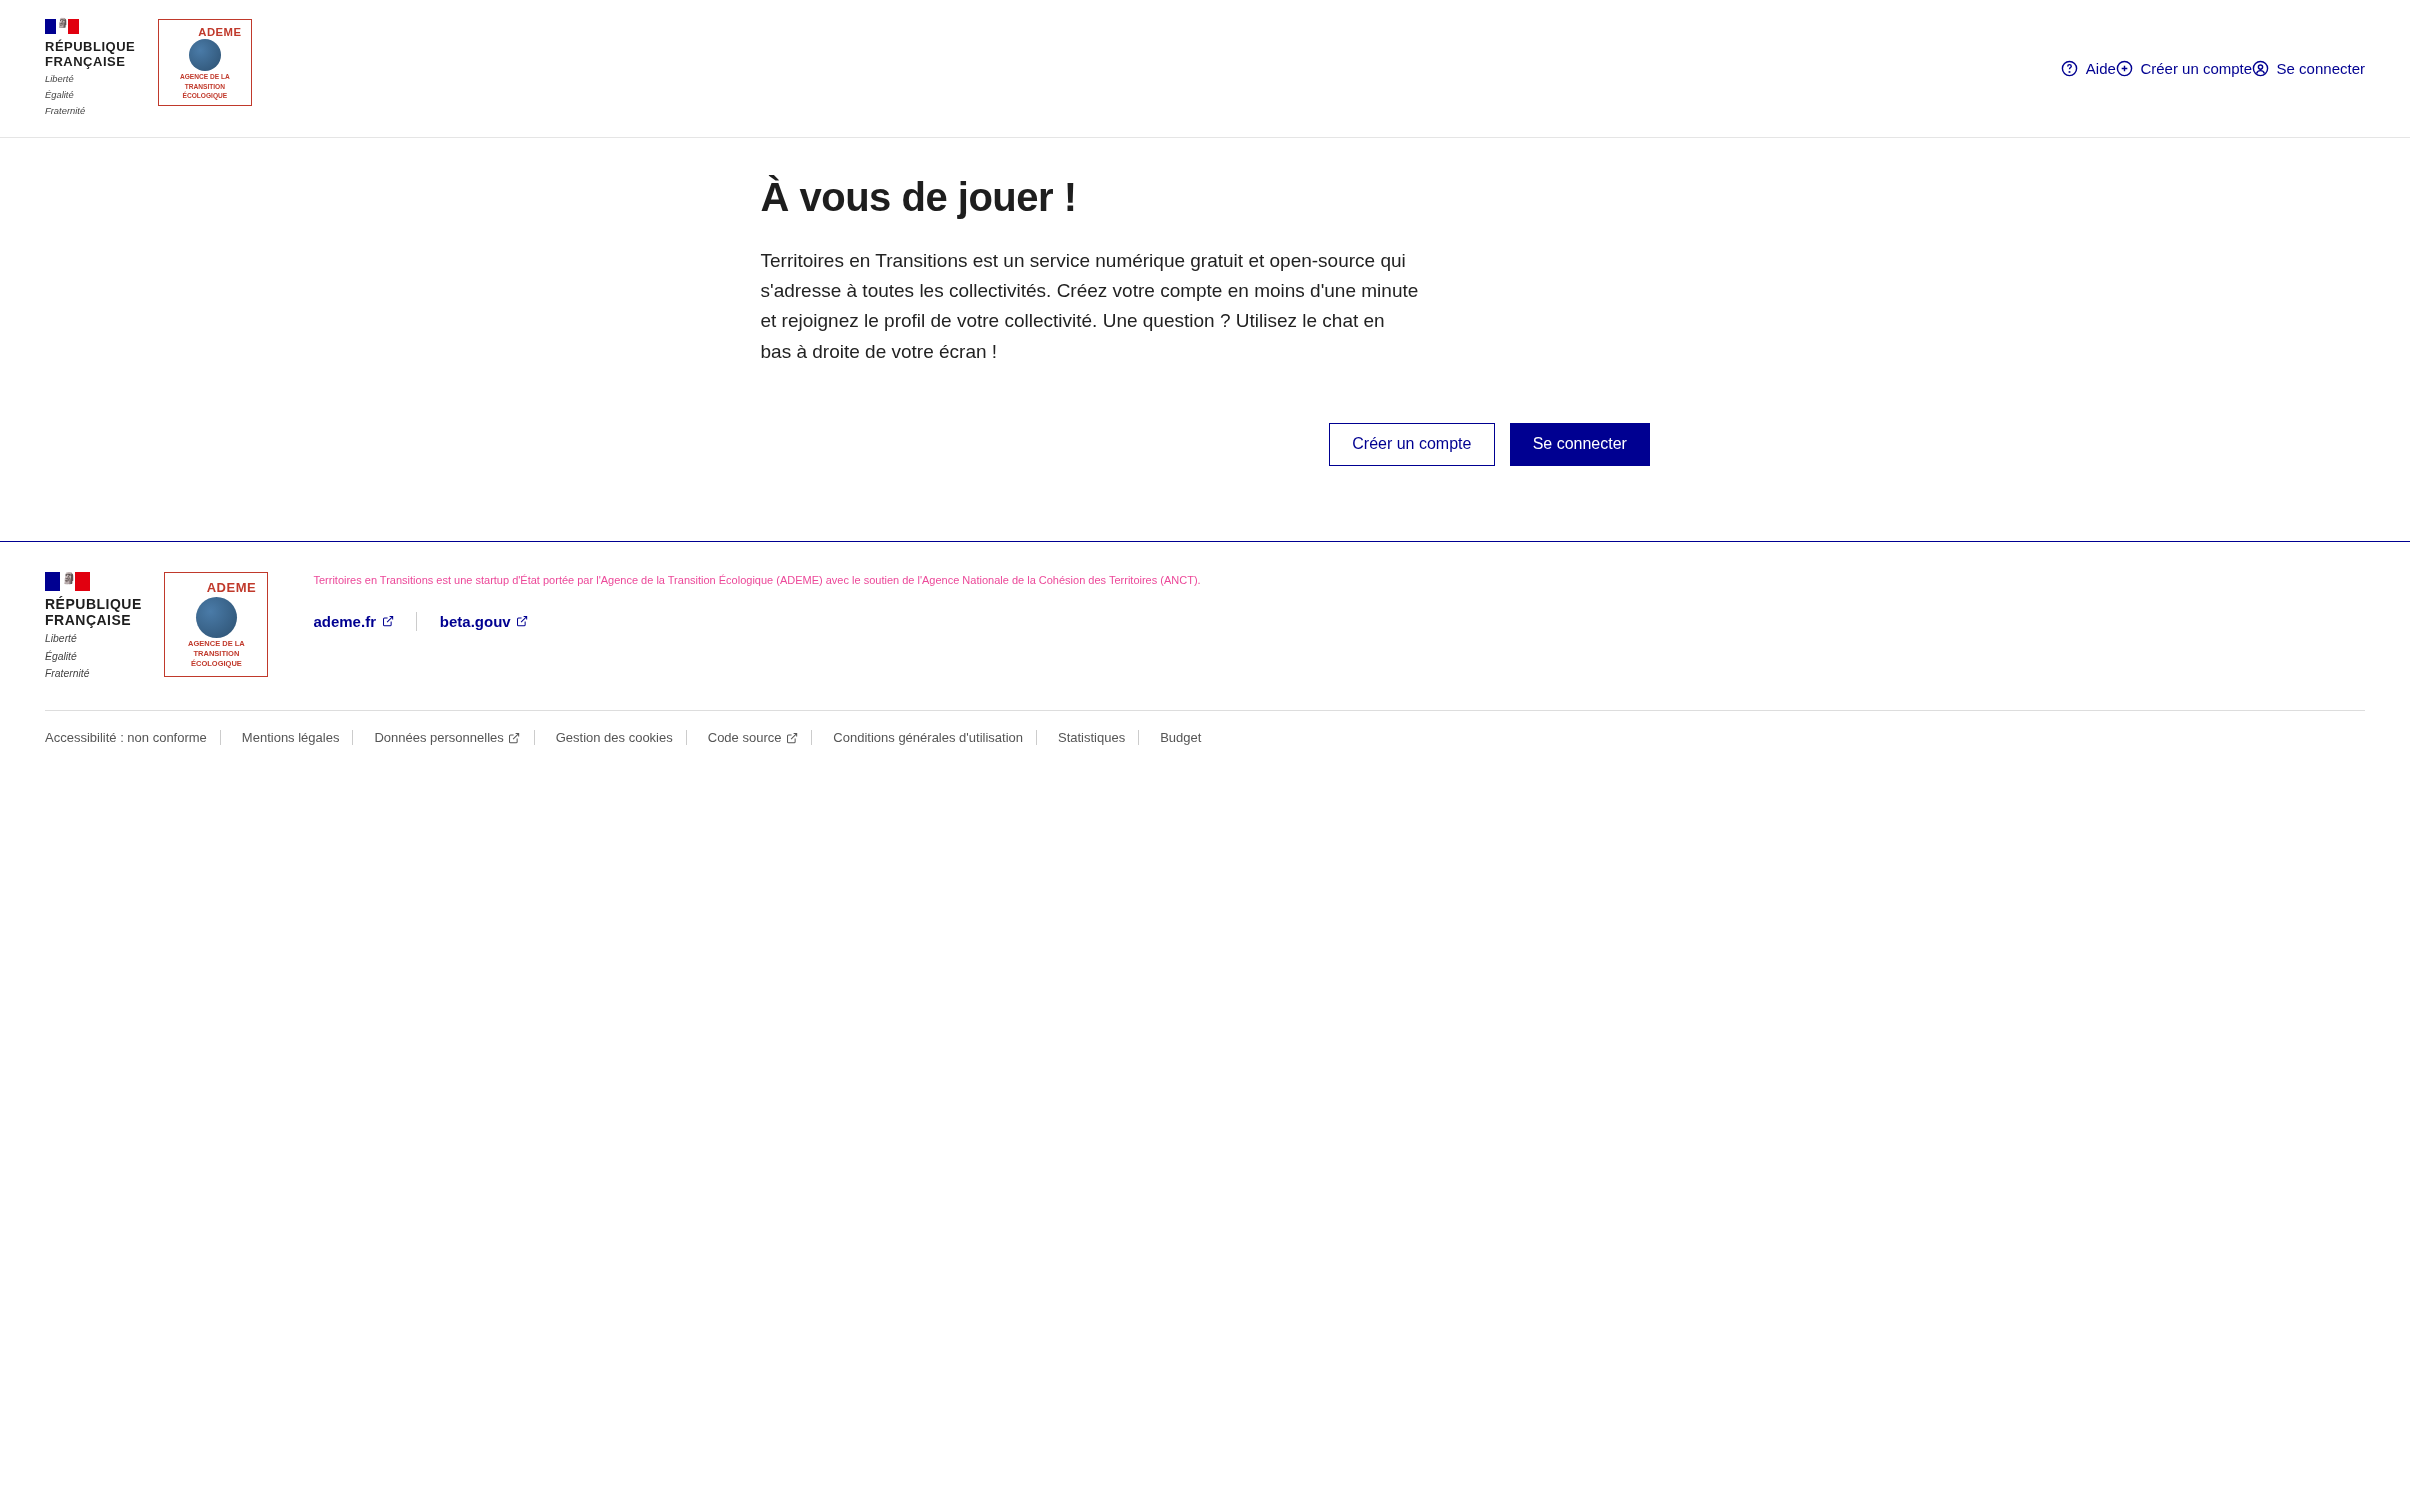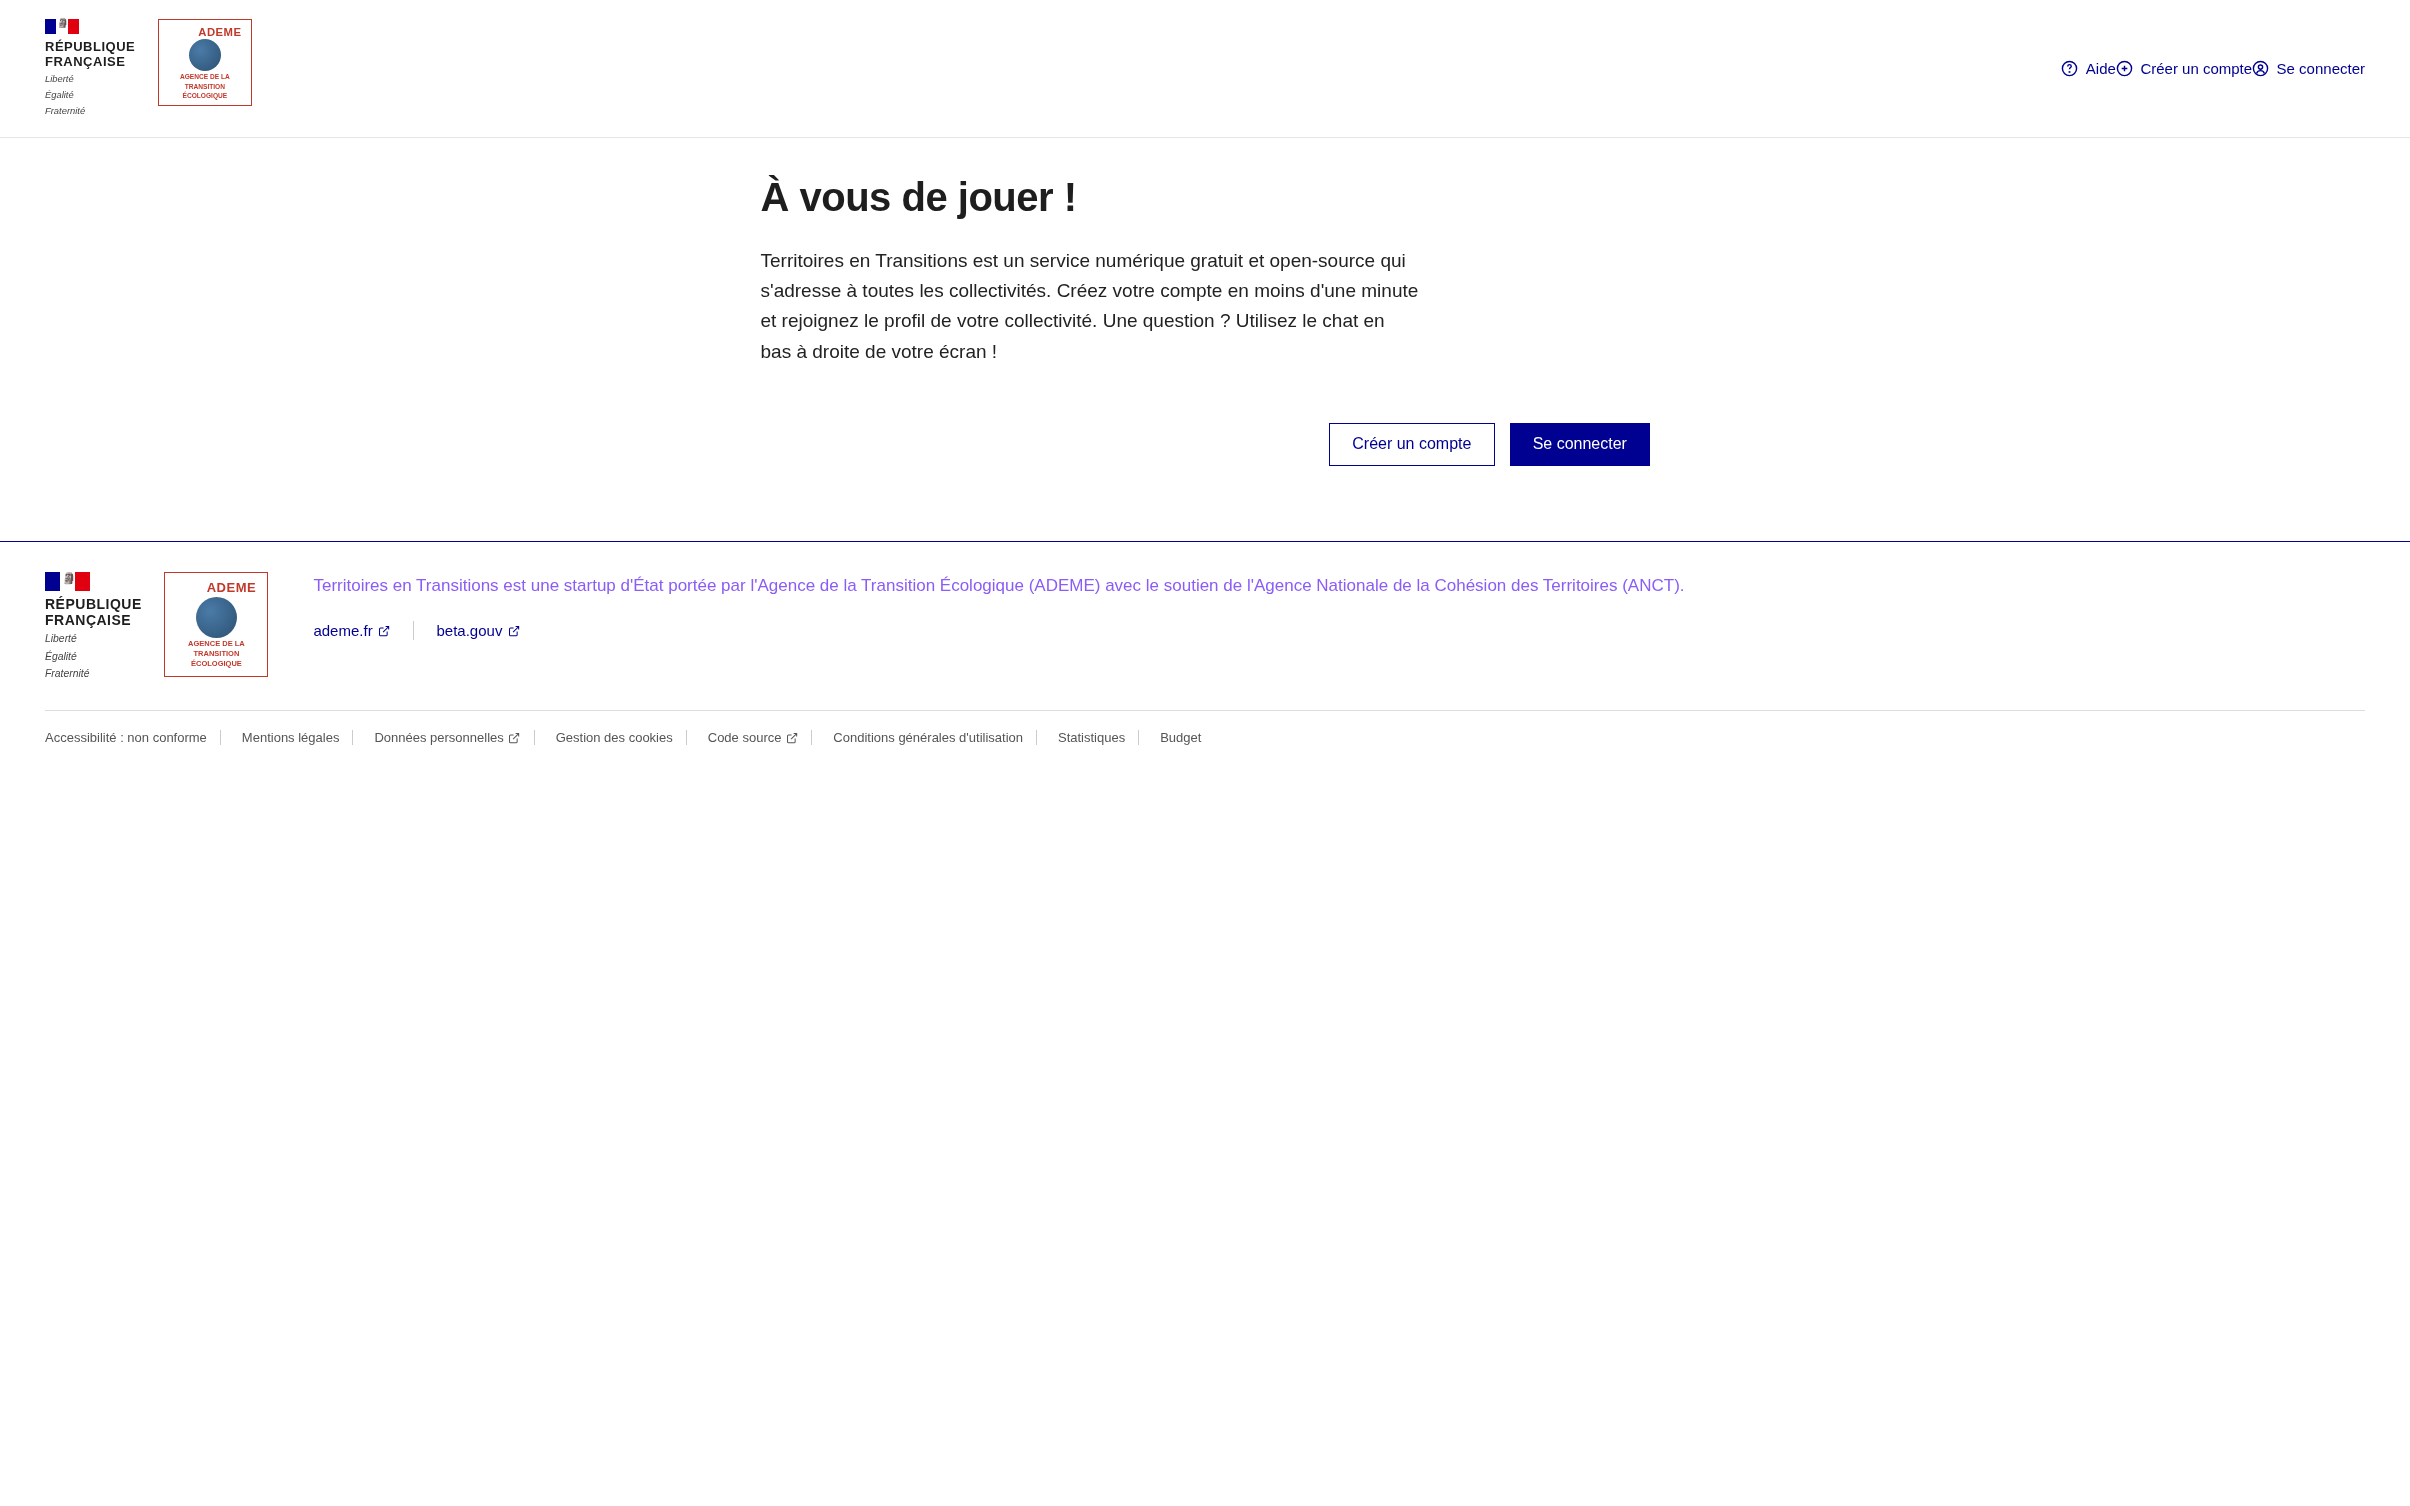--- a/index.html
+++ b/index.html
@@ -31,23 +31,23 @@
 .btn-primary { background: #000091; color: #fff; }
 .footer { border-top: 1.9px solid #000091; padding: 30px 45px 22.6px; }
 .footer-top { display: flex; gap: 45px; align-items: flex-start; margin-bottom: 30px; }
 .footer-top .logo-group .rf-text { font-size: 14px; }
 .footer-top .logo-group .rf-motto { font-size: 10.4px; }
 .footer-top .ademe-logo { padding: 7.5px 11.3px; }
 .footer-top .ademe-title { font-size: 13px; }
 .footer-top .ademe-globe { width: 41px; height: 41px; }
 .footer-top .ademe-sub { font-size: 7.5px; }
 .footer-content { flex: 1; }
-.footer-desc { font-size: 17px; line-height: 1.6; color: #8b5cf6; margin-bottom: 22.6px; }
+.footer-desc { font-size: 11px; line-height: 1.6; color: #ec4899; margin-bottom: 22.6px; }
 .footer-ext-links { display: flex; gap: 22.6px; align-items: center; }
-.footer-ext-links a { color: #000091; font-size: 15px; font-weight: 400; text-decoration: none; display: inline-flex; align-items: center; gap: 5.6px; }
+.footer-ext-links a { color: #000091; font-size: 15px; font-weight: 700; text-decoration: none; display: inline-flex; align-items: center; gap: 5.6px; }
 .footer-ext-sep { width: 0.9px; height: 19px; background: #ccc; }
 .footer-bottom { border-top: 0.9px solid #ddd; padding-top: 19px; }
 .footer-links { display: flex; flex-wrap: wrap; gap: 8px; margin-bottom: 17px; }
 .footer-links a { color: #555; font-size: 13px; text-decoration: none; padding: 0 13px; border-right: 0.9px solid #ccc; display: inline-flex; align-items: center; gap: 4.7px; }
 .footer-links a:first-child { padding-left: 0; }
 .footer-links a:last-child { border-right: none; }
 .footer-license { font-size: 13px; color: #555; }
 .footer-license a { color: #555; }
 .ext-icon { width: 12.2px; height: 12.2px; }
 </style>

